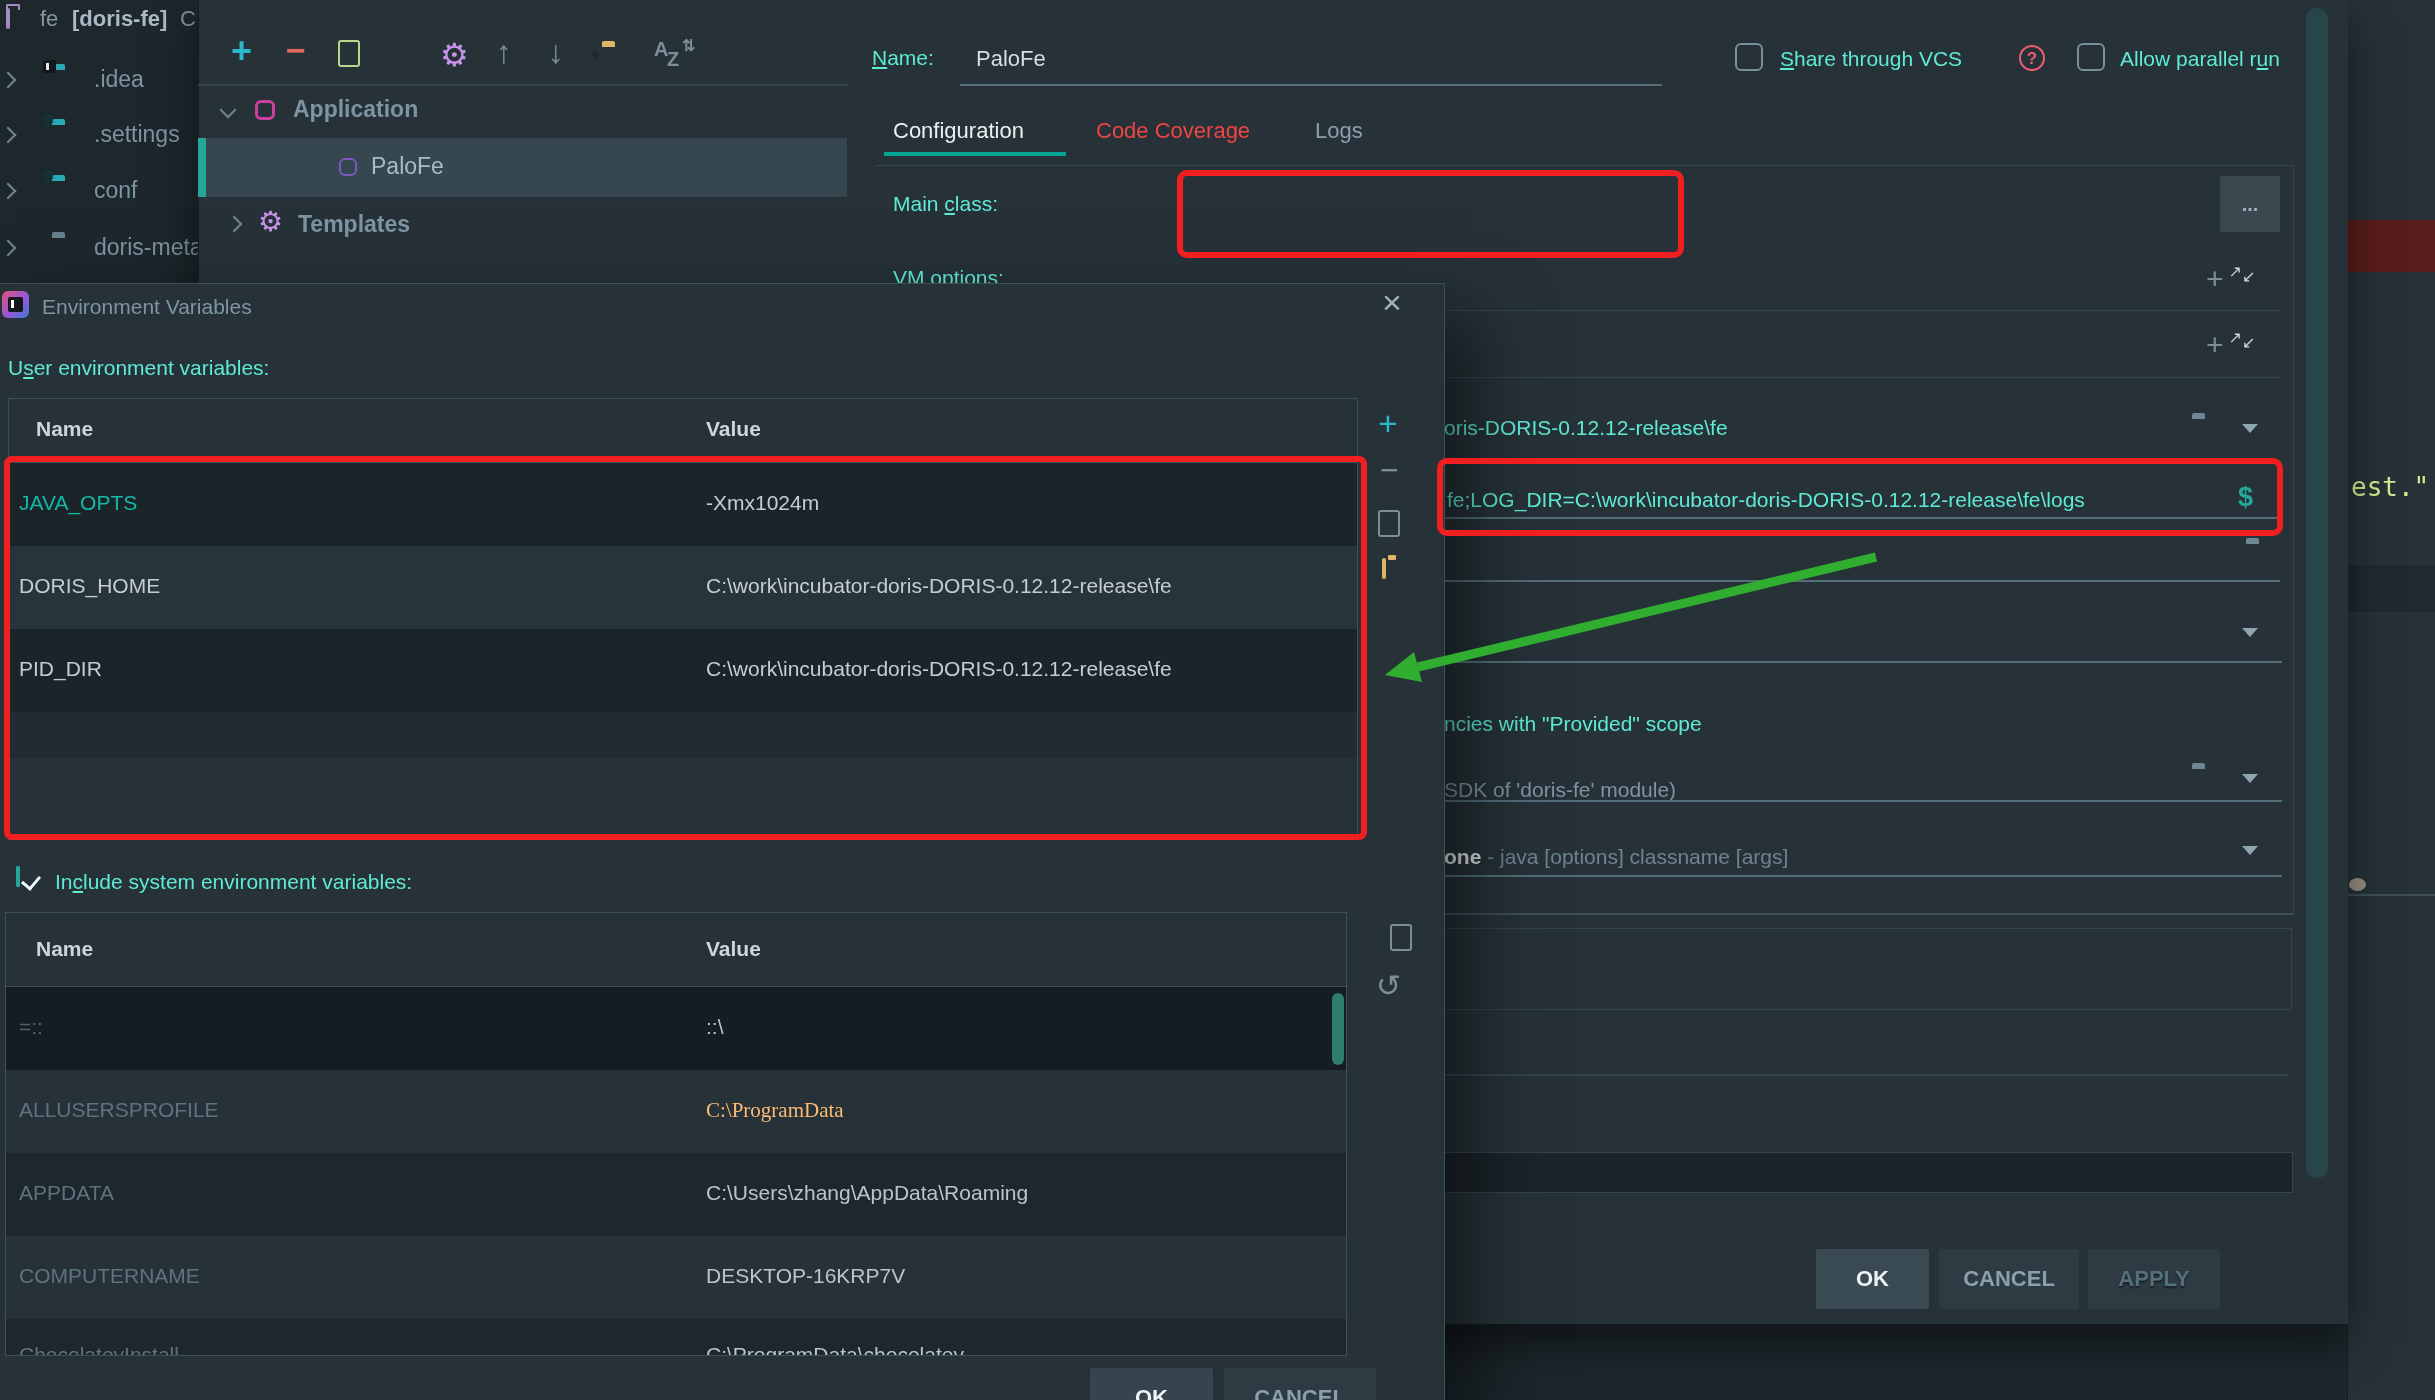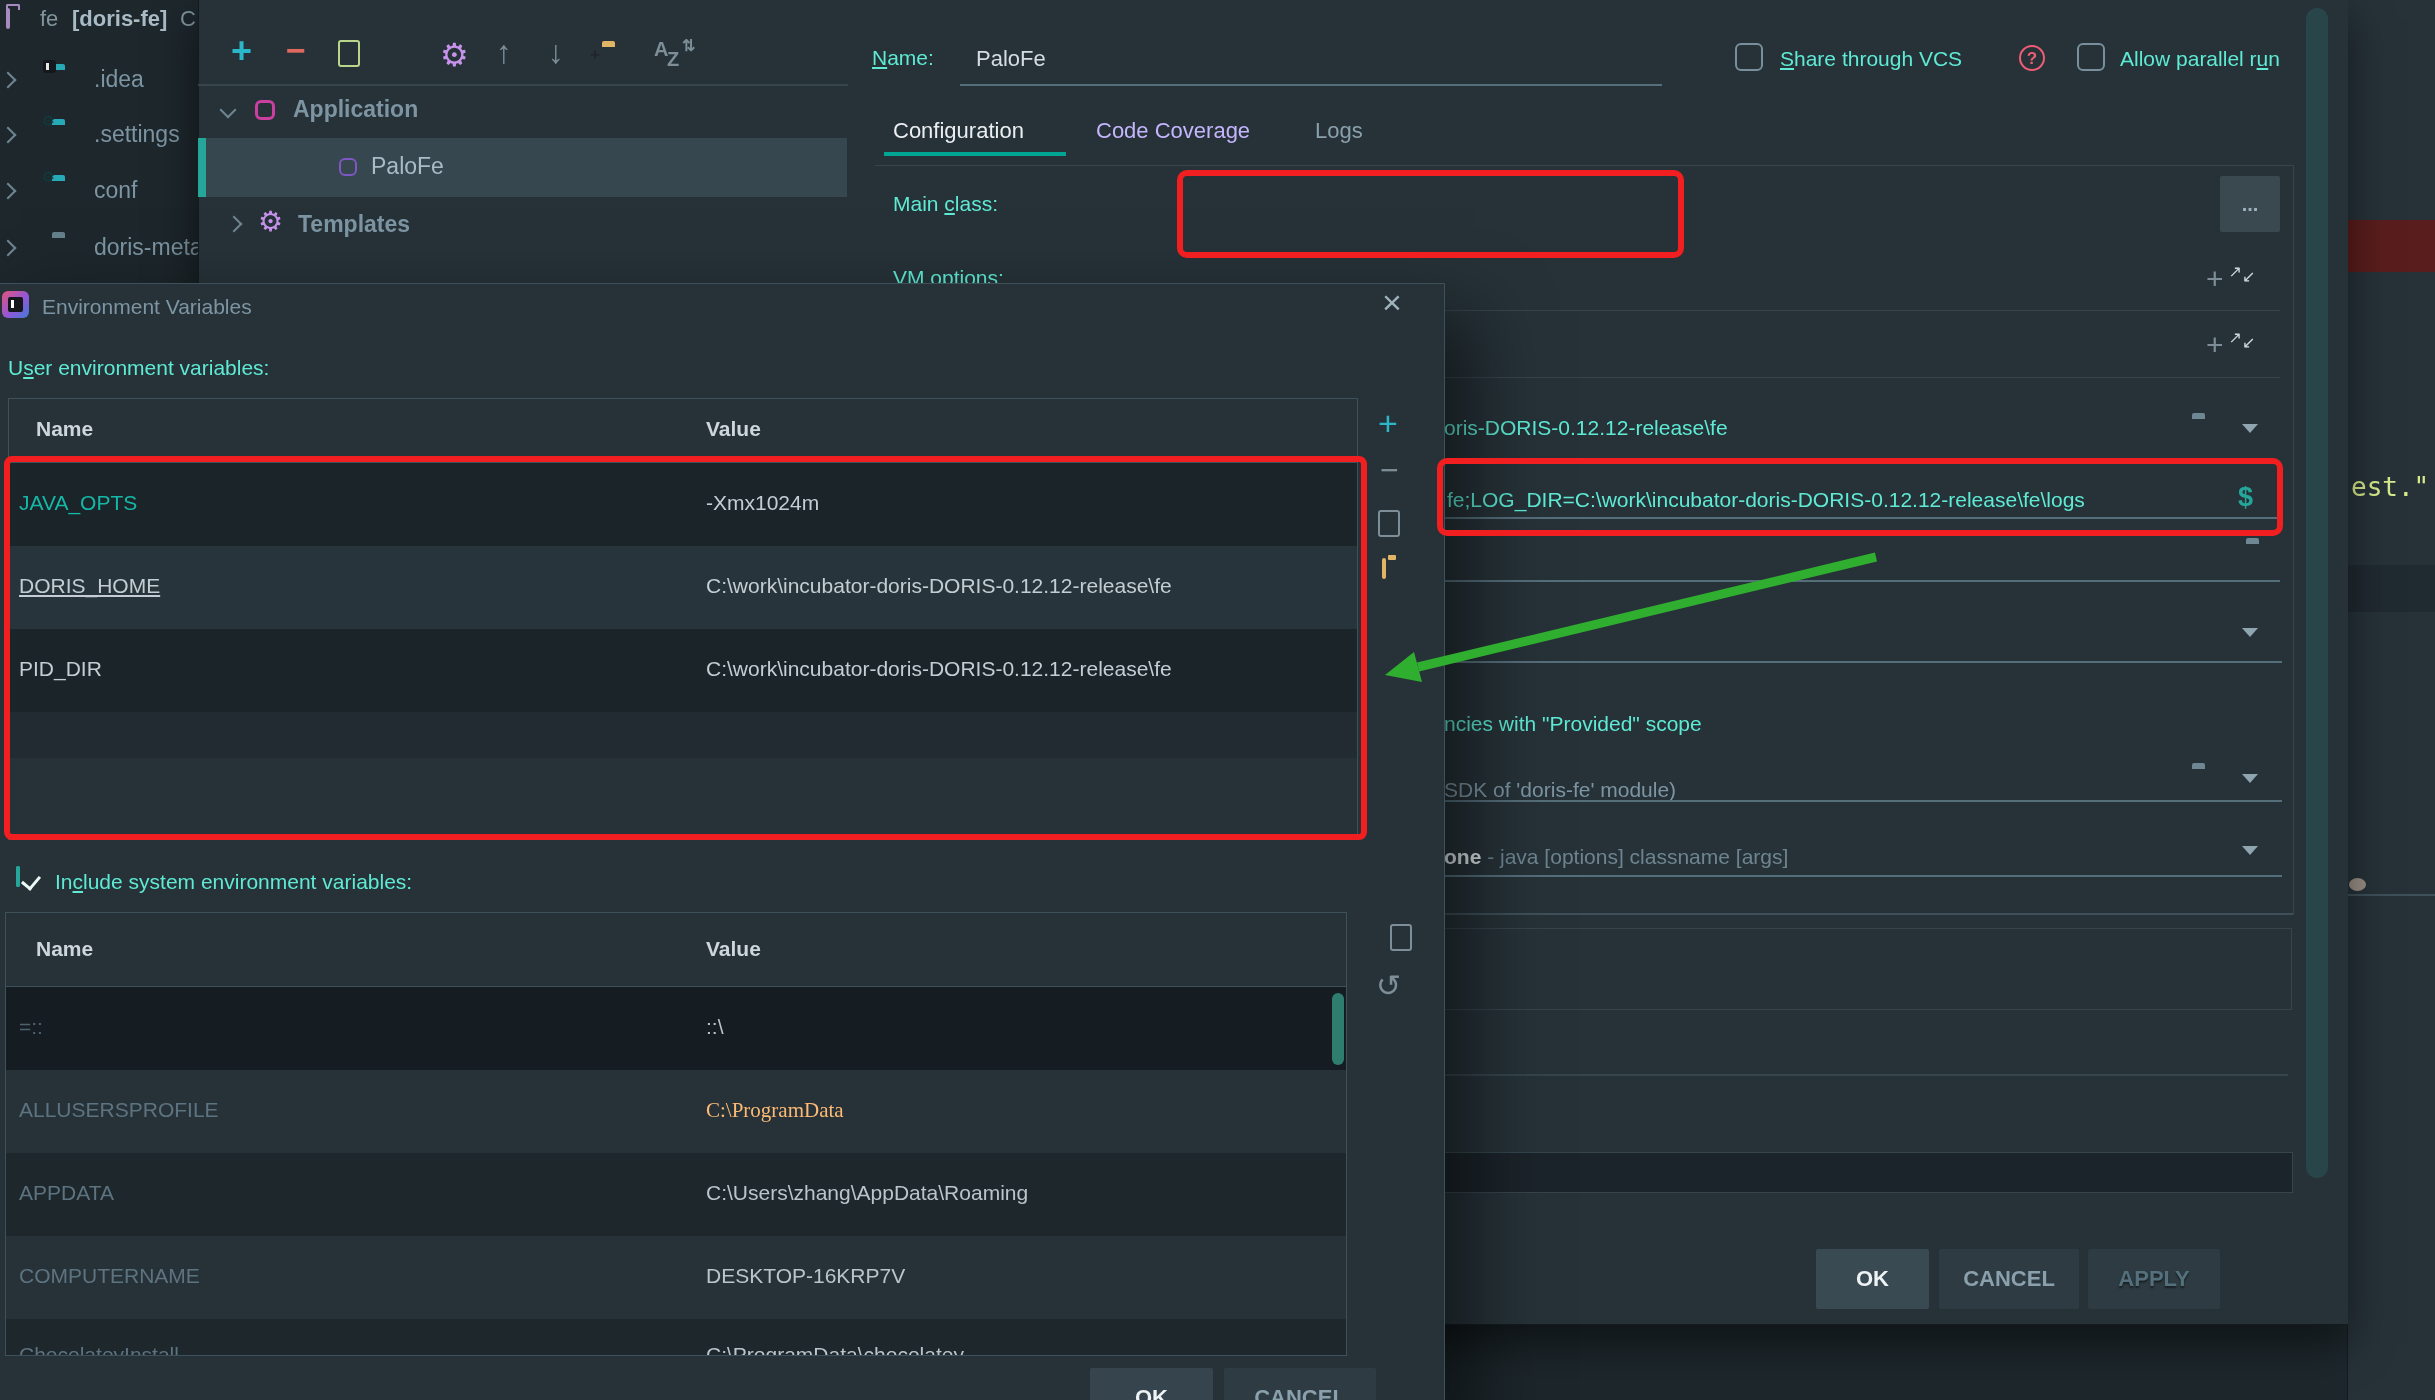--- a/index.html
+++ b/index.html
@@ -163,21 +163,21 @@
     <span style="font-size:17px;line-height:23px;color:#ef5d75;font-weight:bold;">?</span>
   </div>
   <span class="cb abs" style="left:2077px;top:43px;"></span>
   <div class="abs lbl" style="left:2120px;top:47px;">
     <span>Allow parallel r</span><u>u</u><span>n</span>
   </div>
 
   
   <span class="abs" style="left:893px;top:118px;font-size:22px;color:#eceff1;">Configuration</span>
   <div class="abs" style="left:884px;top:152px;width:182px;height:4px;background:#00a693;"></div>
-  <span class="abs" style="left:1096px;top:118px;font-size:22px;color:#c4b5fd;">Code Coverage</span>
+  <span class="abs" style="left:1096px;top:118px;font-size:22px;color:#ef4444;">Code Coverage</span>
   <span class="abs" style="left:1315px;top:118px;font-size:22px;color:#8aa0ac;">Logs</span>
   <div class="abs hline" style="left:875px;top:165px;width:1418px;height:1px;"></div>
   <div class="abs hline" style="left:2293px;top:165px;width:1px;height:750px;"></div>
 
   
   <div class="abs lbl" style="left:893px;top:192px;">
     <span>Main </span><u>c</u><span>lass:</span>
   </div>
   <div class="btn abs" style="left:2220px;top:176px;width:60px;height:56px;background:#3a4850;color:#9fb3bd;font-size:20px;">...</div>
 
@@ -252,21 +252,21 @@
   <div class="abs" style="left:8px;top:398px;width:1350px;height:442px;border:1px solid #3e5059;box-sizing:border-box;overflow:hidden;z-index:21;">
     <div class="trow" style="height:63px;border-bottom:1px solid #3e5059;">
       <span class="n thead" style="left:27px;top:18px;">Name</span>
       <span class="v thead" style="left:697px;top:18px;">Value</span>
     </div>
     <div class="trow" style="height:83px;background:#1b2529;">
       <span class="n" style="left:10px;top:28px;color:#14b8a6;">JAVA_OPTS</span>
       <span class="v" style="left:697px;top:28px;color:#c3cdd3;">-Xmx1024m</span>
     </div>
     <div class="trow" style="height:83px;background:#28343b;">
-      <span class="n" style="left:10px;top:28px;color:#c3cdd3;text-decoration:underline;">DORIS_HOME</span>
+      <span class="n" style="left:10px;top:28px;color:#c3cdd3;">DORIS_HOME</span>
       <span class="v" style="left:697px;top:28px;color:#c3cdd3;">C:\work\incubator-doris-DORIS-0.12.12-release\fe</span>
     </div>
     <div class="trow" style="height:83px;background:#1b2529;">
       <span class="n" style="left:10px;top:28px;color:#c3cdd3;">PID_DIR</span>
       <span class="v" style="left:697px;top:28px;color:#c3cdd3;">C:\work\incubator-doris-DORIS-0.12.12-release\fe</span>
     </div>
     <div style="height:46px;background:#212b31;"></div>
   </div>
 
   

